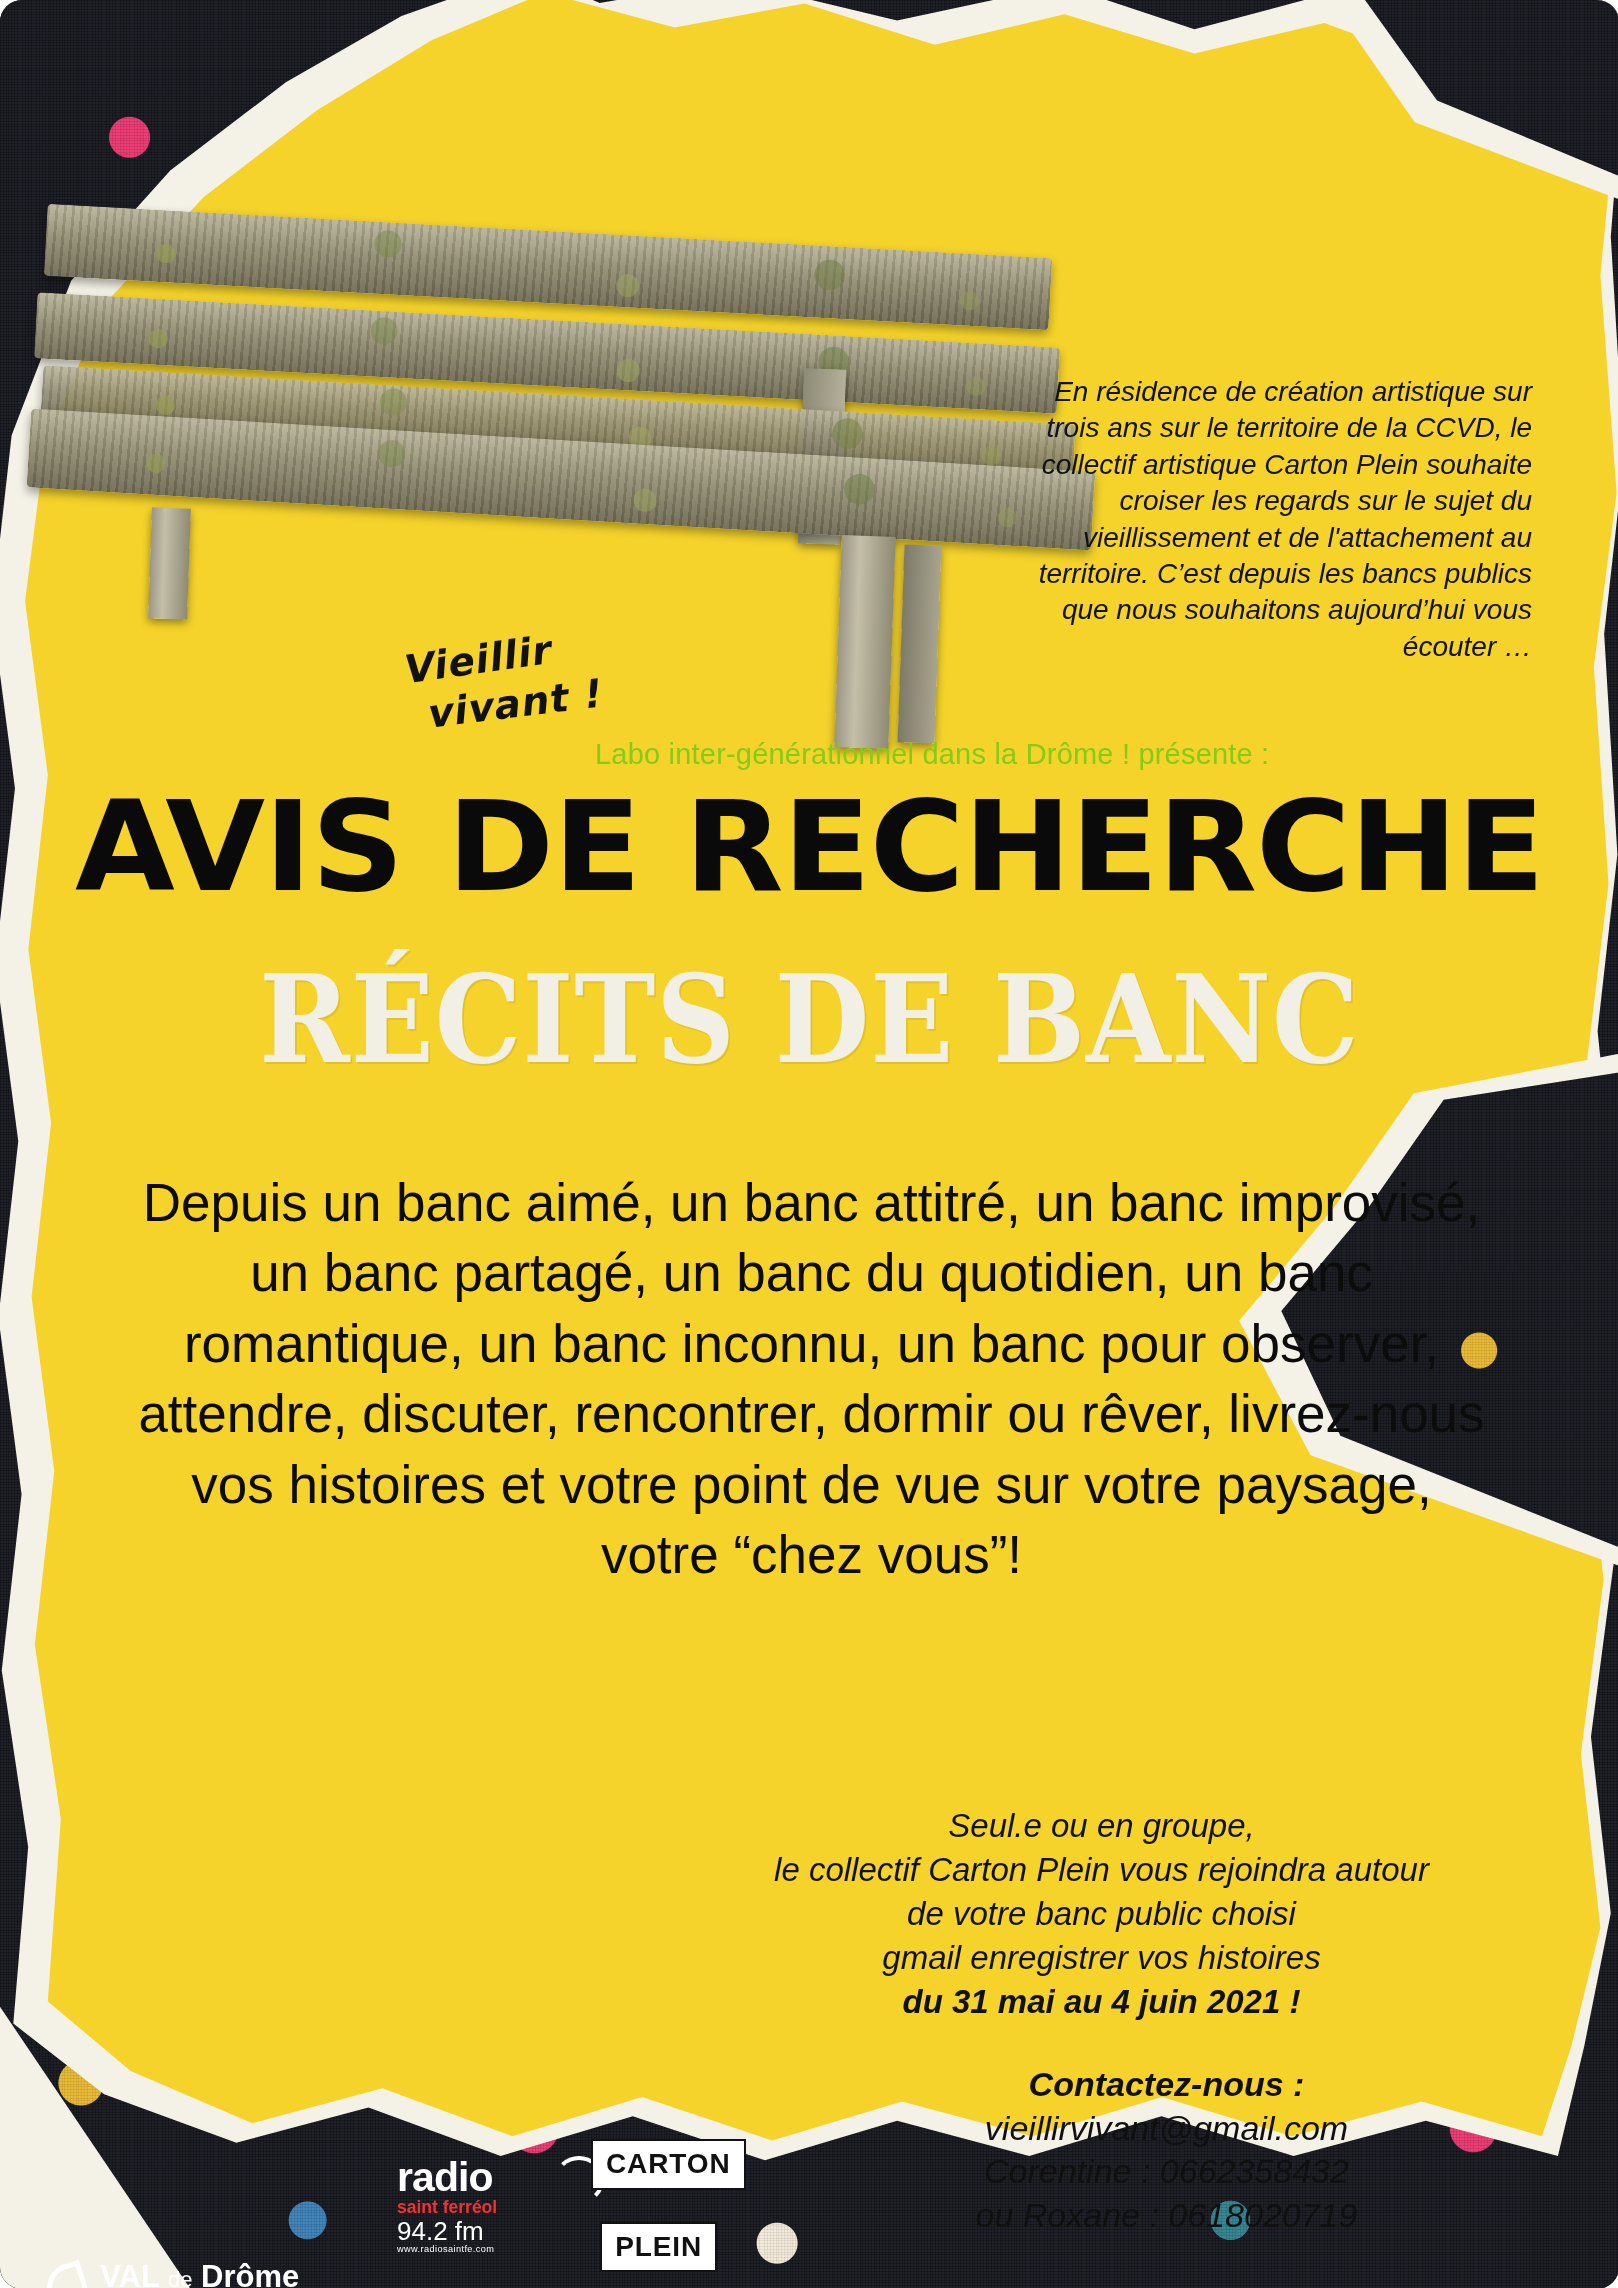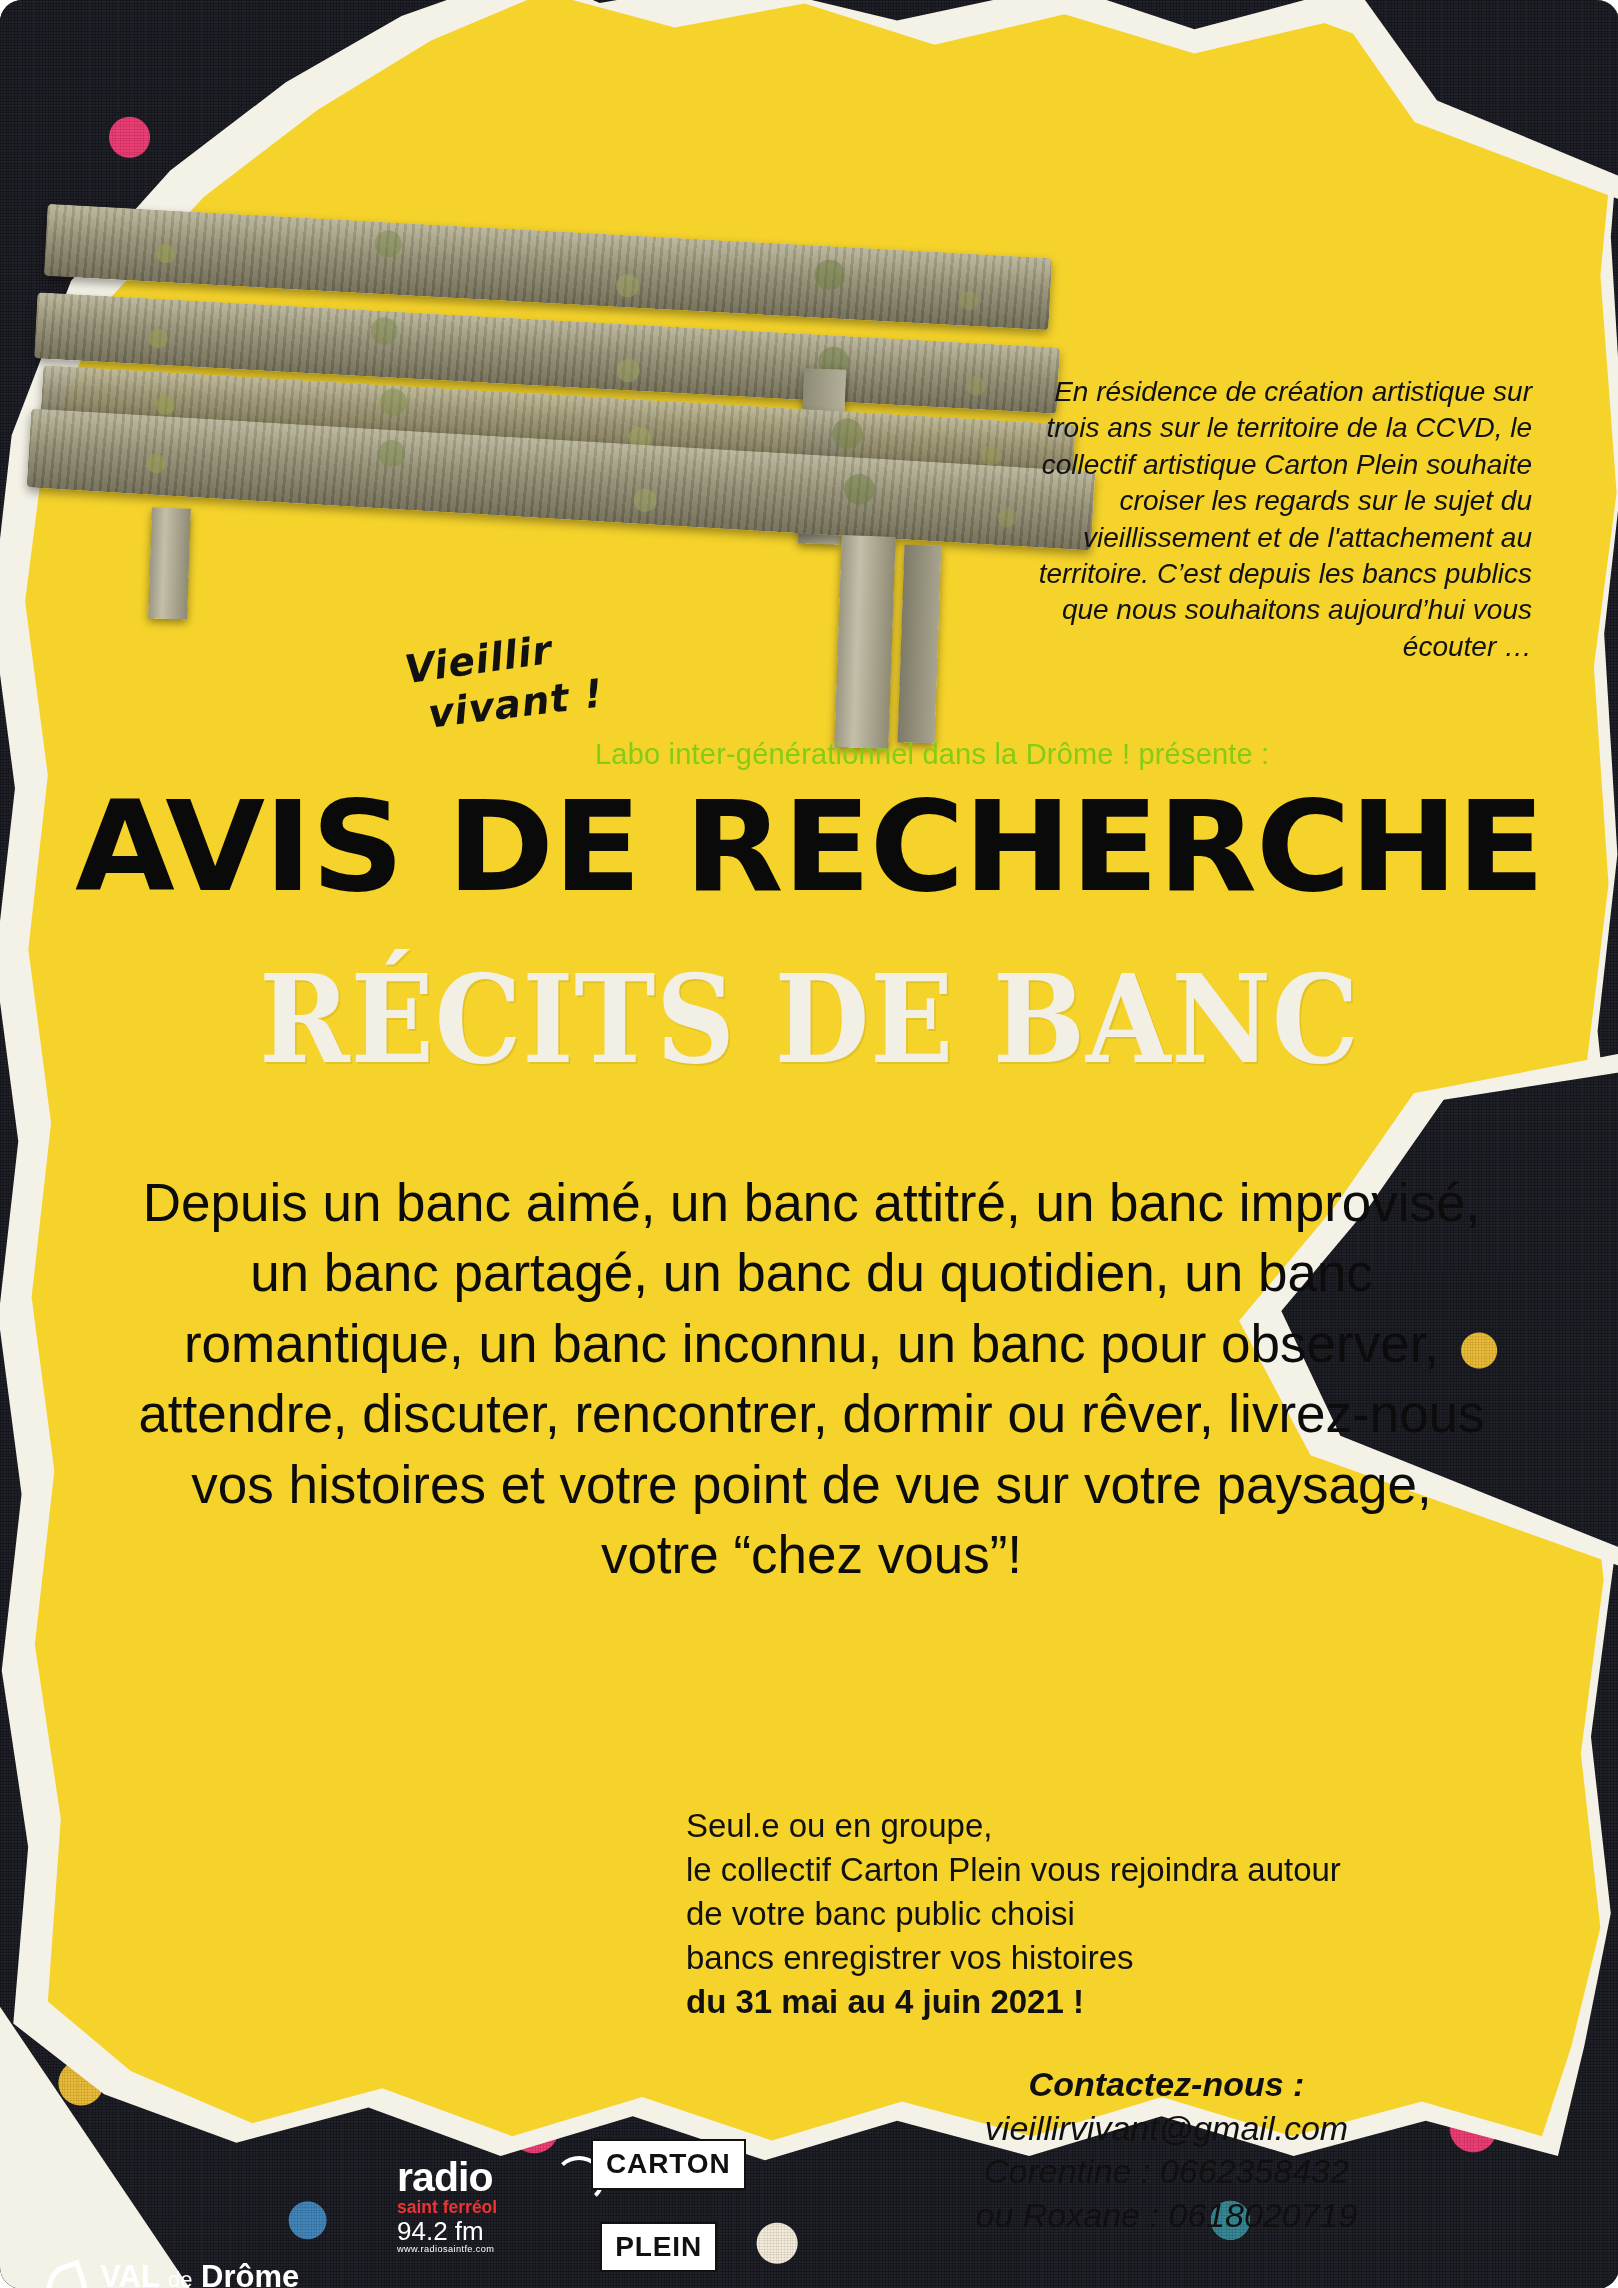--- a/index.html
+++ b/index.html
@@ -259,20 +259,22 @@
     left: 138px; top: 1168px; width: 1347px;
     text-align: center;
     font-size: 53px;
     line-height: 1.33;
     color: #0c0c0c;
     font-family: "Liberation Sans", sans-serif;
   }
 
   #outro-text {
     right: 102px; top: 1804px; width: 831px;
+    text-align: center;
+    font-style: italic;
     font-size: 33px;
     line-height: 1.33;
     color: #111;
   }
   #outro-text .bold { font-weight: 700; }
 
   #contact {
     right: 102px; top: 2063px; width: 701px;
     text-align: center;
     font-style: italic;
@@ -370,21 +372,21 @@
 
   <div class="txt" id="title-main">AVIS DE RECHERCHE</div>
   <div class="txt" id="title-sub">RÉCITS DE BANC</div>
 
   <div class="txt" id="body-text">Depuis un banc aimé, un banc attitré, un banc improvisé, un banc partagé, un banc du quotidien, un banc romantique, un banc inconnu, un banc pour observer, attendre, discuter, rencontrer, dormir ou rêver, livrez-nous vos histoires et votre point de vue sur votre paysage, votre “chez vous”!</div>
 
   <div class="txt" id="outro-text">
     <div>Seul.e ou en groupe,</div>
     <div>le collectif Carton Plein vous rejoindra autour</div>
     <div>de votre banc public choisi</div>
-    <div>bancs enregistrer vos histoires</div>
+    <div>gmail enregistrer vos histoires</div>
     <div class="bold">du 31 mai au 4 juin 2021  !</div>
   </div>
 
   <div class="txt" id="contact">
     <div class="head">Contactez-nous :</div>
     <div>vieillirvivant@gmail.com</div>
     <div>Corentine : 0662358432</div>
     <div>ou Roxane : 0618020719</div>
   </div>
 

